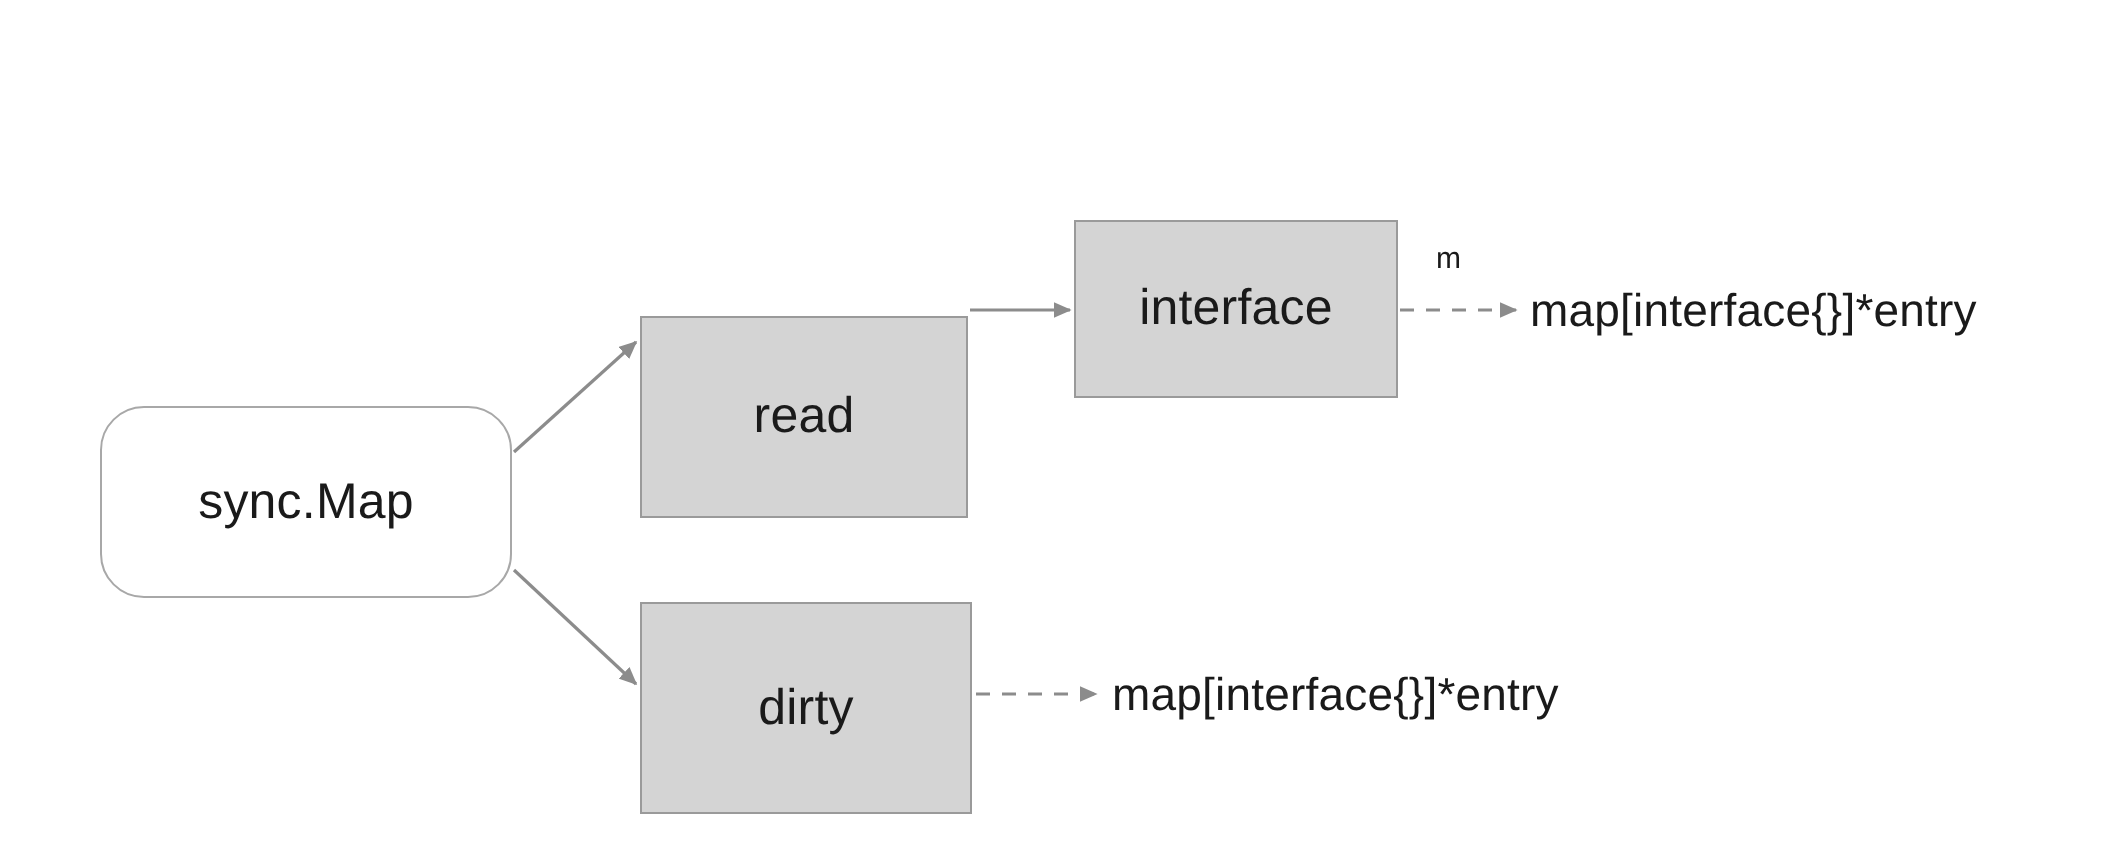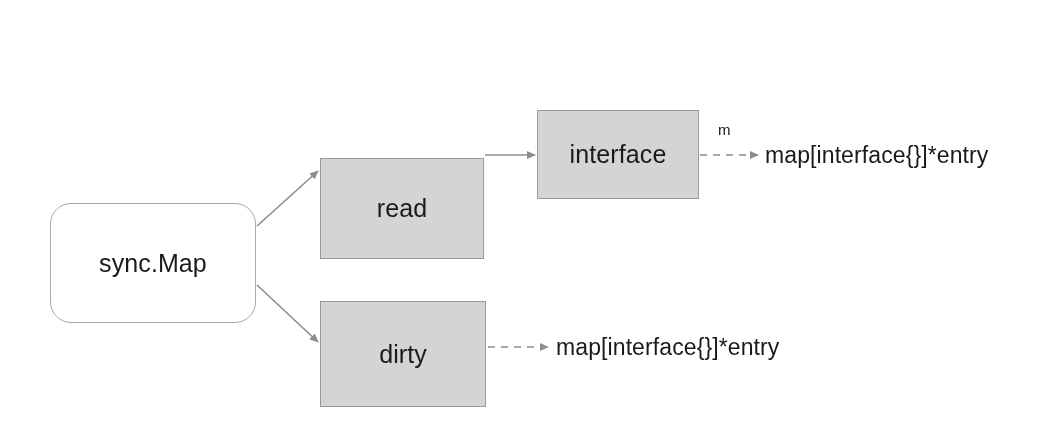--- a/index.html
+++ b/index.html
@@ -48,21 +48,21 @@
     white-space: nowrap;
   }
   .free-label {
     position: absolute;
     color: #1a1a1a;
     white-space: nowrap;
     letter-spacing: 0.1px;
   }
 
   
-  #node-syncmap   { left: 50px;  top: 203px; width: 206px; height: 120px; font-size: 25px; border-radius: 21px; }
+  #node-syncmap   { left: 50px;  top: 203px; width: 206px; height: 96px; font-size: 25px; }
   #node-read      { left: 320px; top: 110px; width: 164px; height: 101px;  font-size: 25px; margin-top: 48px; }
   #node-readonly  { left: 537px; top: 110px; width: 162px; height: 89px;  font-size: 25px; }
   #node-dirty     { left: 320px; top: 301px; width: 166px; height: 106px;  font-size: 25px; }
 
   #label-m        { left: 718px; top: 121px; font-size: 15px; }
   #label-map-top  { left: 765px; top: 142px; font-size: 23px; }
   #label-map-bot  { left: 556px; top: 334px; font-size: 23px; }
 </style>
 </head>
 <body>

